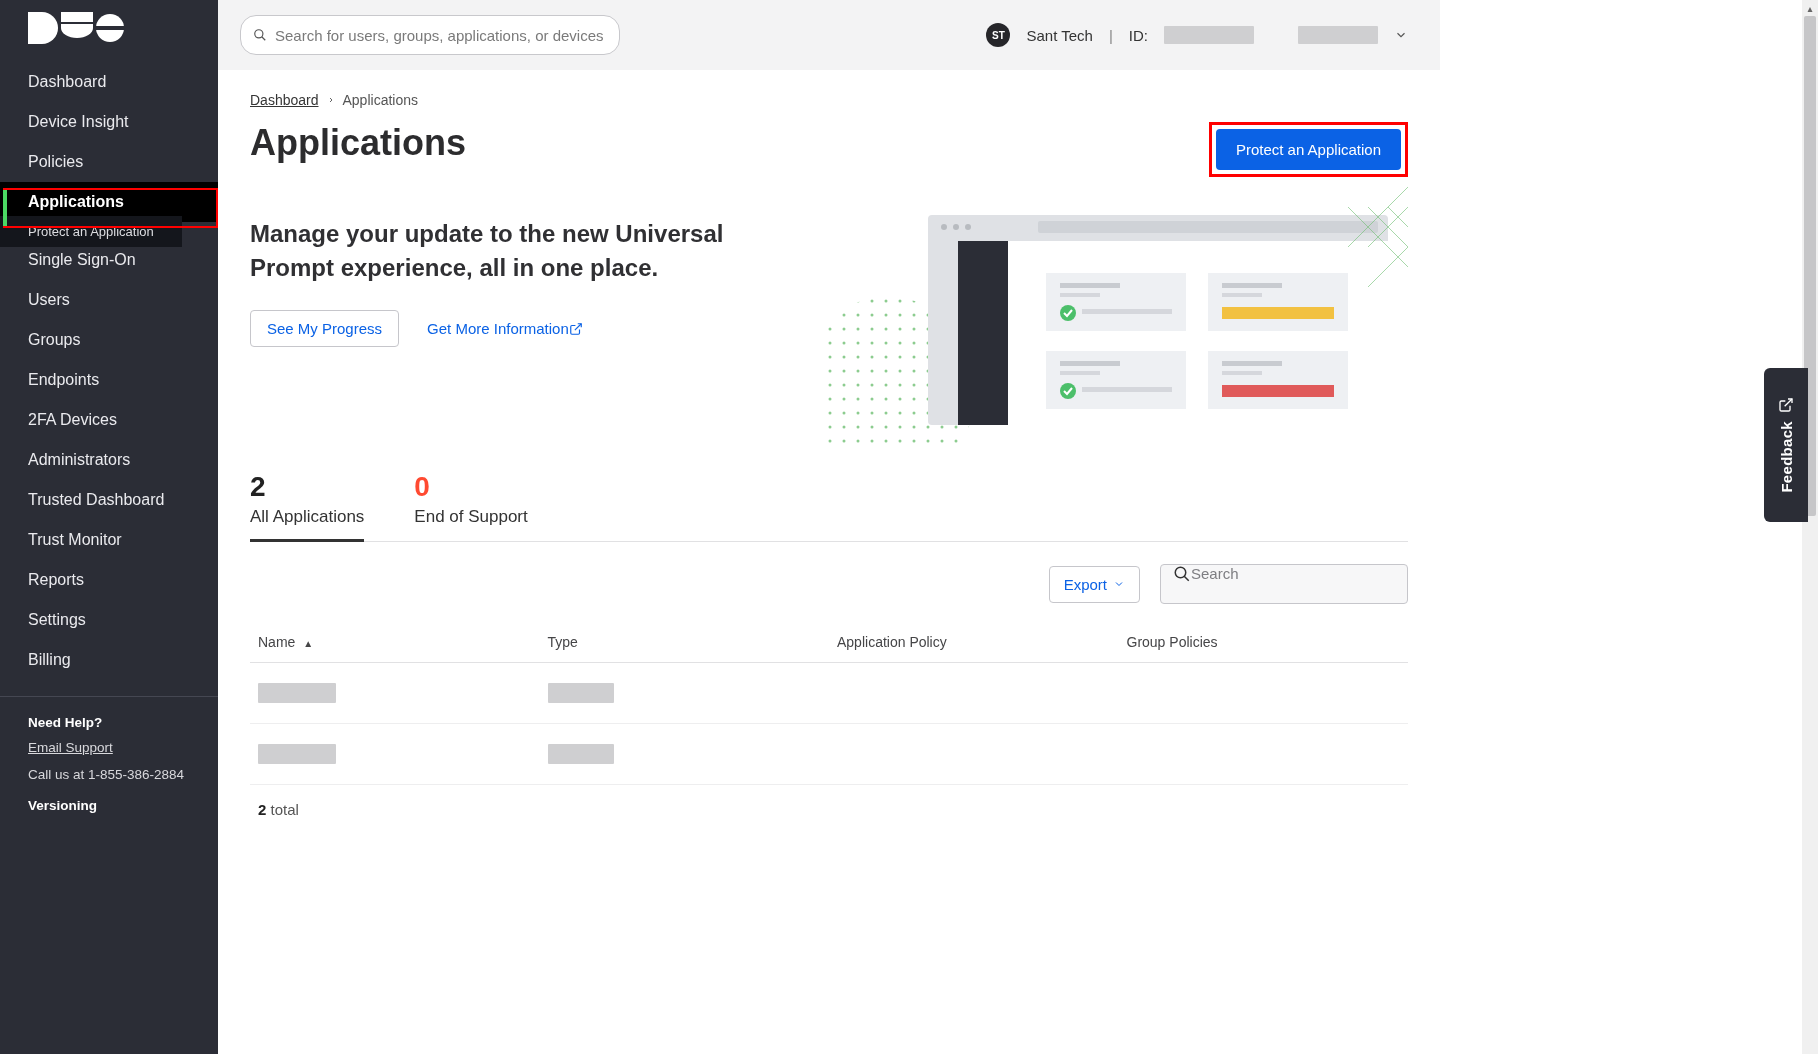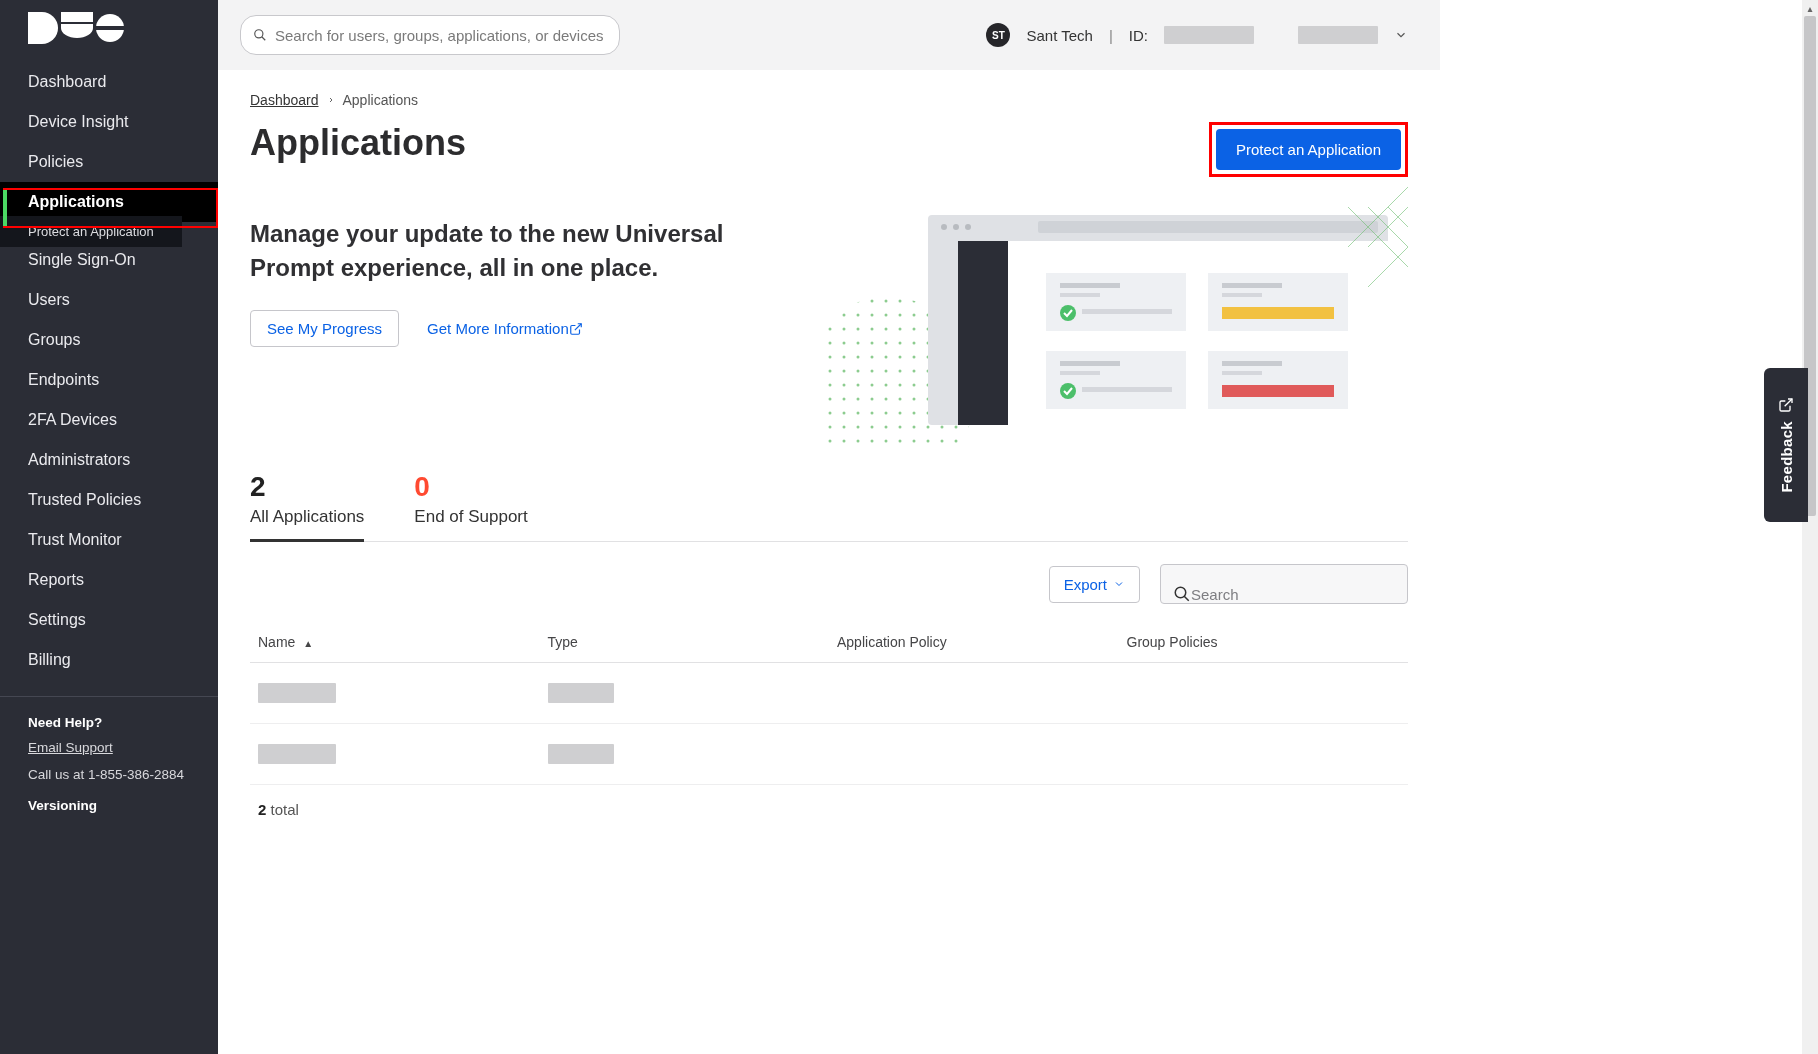--- a/index.html
+++ b/index.html
@@ -56,21 +56,21 @@
   .tabs { display: flex; gap: 50px; border-bottom: 1px solid #e1e1e3; margin-top: 24px; }
   .tab { padding-bottom: 14px; cursor: pointer; position: relative; }
   .tab .num { font-size: 28px; font-weight: 700; display: block; margin-bottom: 4px; }
   .tab .lbl { font-size: 17px; color: #333; }
   .tab.active .num { color: #222; }
   .tab.active::after { content: ''; position: absolute; left: 0; right: 0; bottom: -1px; height: 3px; background: #333; }
   .tab.eos .num { color: #ff4a31; }
   
   .toolbar { display: flex; justify-content: flex-end; gap: 20px; margin-top: 22px; align-items: center; }
   .export-btn { border: 1px solid #c6c6cb; background: #fff; color: #0b62e5; padding: 9px 14px; border-radius: 4px; font-size: 15px; cursor: pointer; display: flex; align-items: center; gap: 6px; }
-  .tblsearch { width: 248px; height: 40px; border: 1px solid #c6c6cb; background: #f7f7f8; border-radius: 4px; display: flex; align-items: flex-end; padding: 0 12px; }
+  .tblsearch { width: 248px; height: 40px; border: 1px solid #c6c6cb; background: #f7f7f8; border-radius: 4px; display: flex; align-items: flex-start; padding: 0 12px; }
   .tblsearch input { border: none; outline: none; background: transparent; flex: 1; font-size: 15px; }
   .tblsearch input::placeholder { color: #7e7e82; }
   
   table { width: 100%; border-collapse: collapse; margin-top: 18px; }
   thead th { text-align: left; font-size: 14px; font-weight: 400; color: #454547; padding: 12px 8px; border-bottom: 1px solid #e1e1e3; }
   thead th.sort { cursor: pointer; }
   thead th .sortarrow { font-size: 10px; margin-left: 4px; }
   tbody td { padding: 20px 8px; border-bottom: 1px solid #eeeeef; }
   .totals { padding: 16px 8px; font-size: 15px; color: #555; }
   .totals b { color: #222; }
@@ -104,21 +104,21 @@
       <a class="nav-item">Device Insight</a>
       <a class="nav-item">Policies</a>
       <a class="nav-item active">Applications</a>
       <a class="nav-sub">Protect an Application</a>
       <a class="nav-item">Single Sign-On</a>
       <a class="nav-item">Users</a>
       <a class="nav-item">Groups</a>
       <a class="nav-item">Endpoints</a>
       <a class="nav-item">2FA Devices</a>
       <a class="nav-item">Administrators</a>
-      <a class="nav-item">Trusted Policies</a>
+      <a class="nav-item">Trusted Dashboard</a>
       <a class="nav-item">Trust Monitor</a>
       <a class="nav-item">Reports</a>
       <a class="nav-item">Settings</a>
       <a class="nav-item">Billing</a>
     </nav>
     <div class="help">
       <strong>Need Help?</strong>
       <a>Email Support</a>
       <span class="call">Call us at 1-855-386-2884</span>
       <strong>Versioning</strong>

